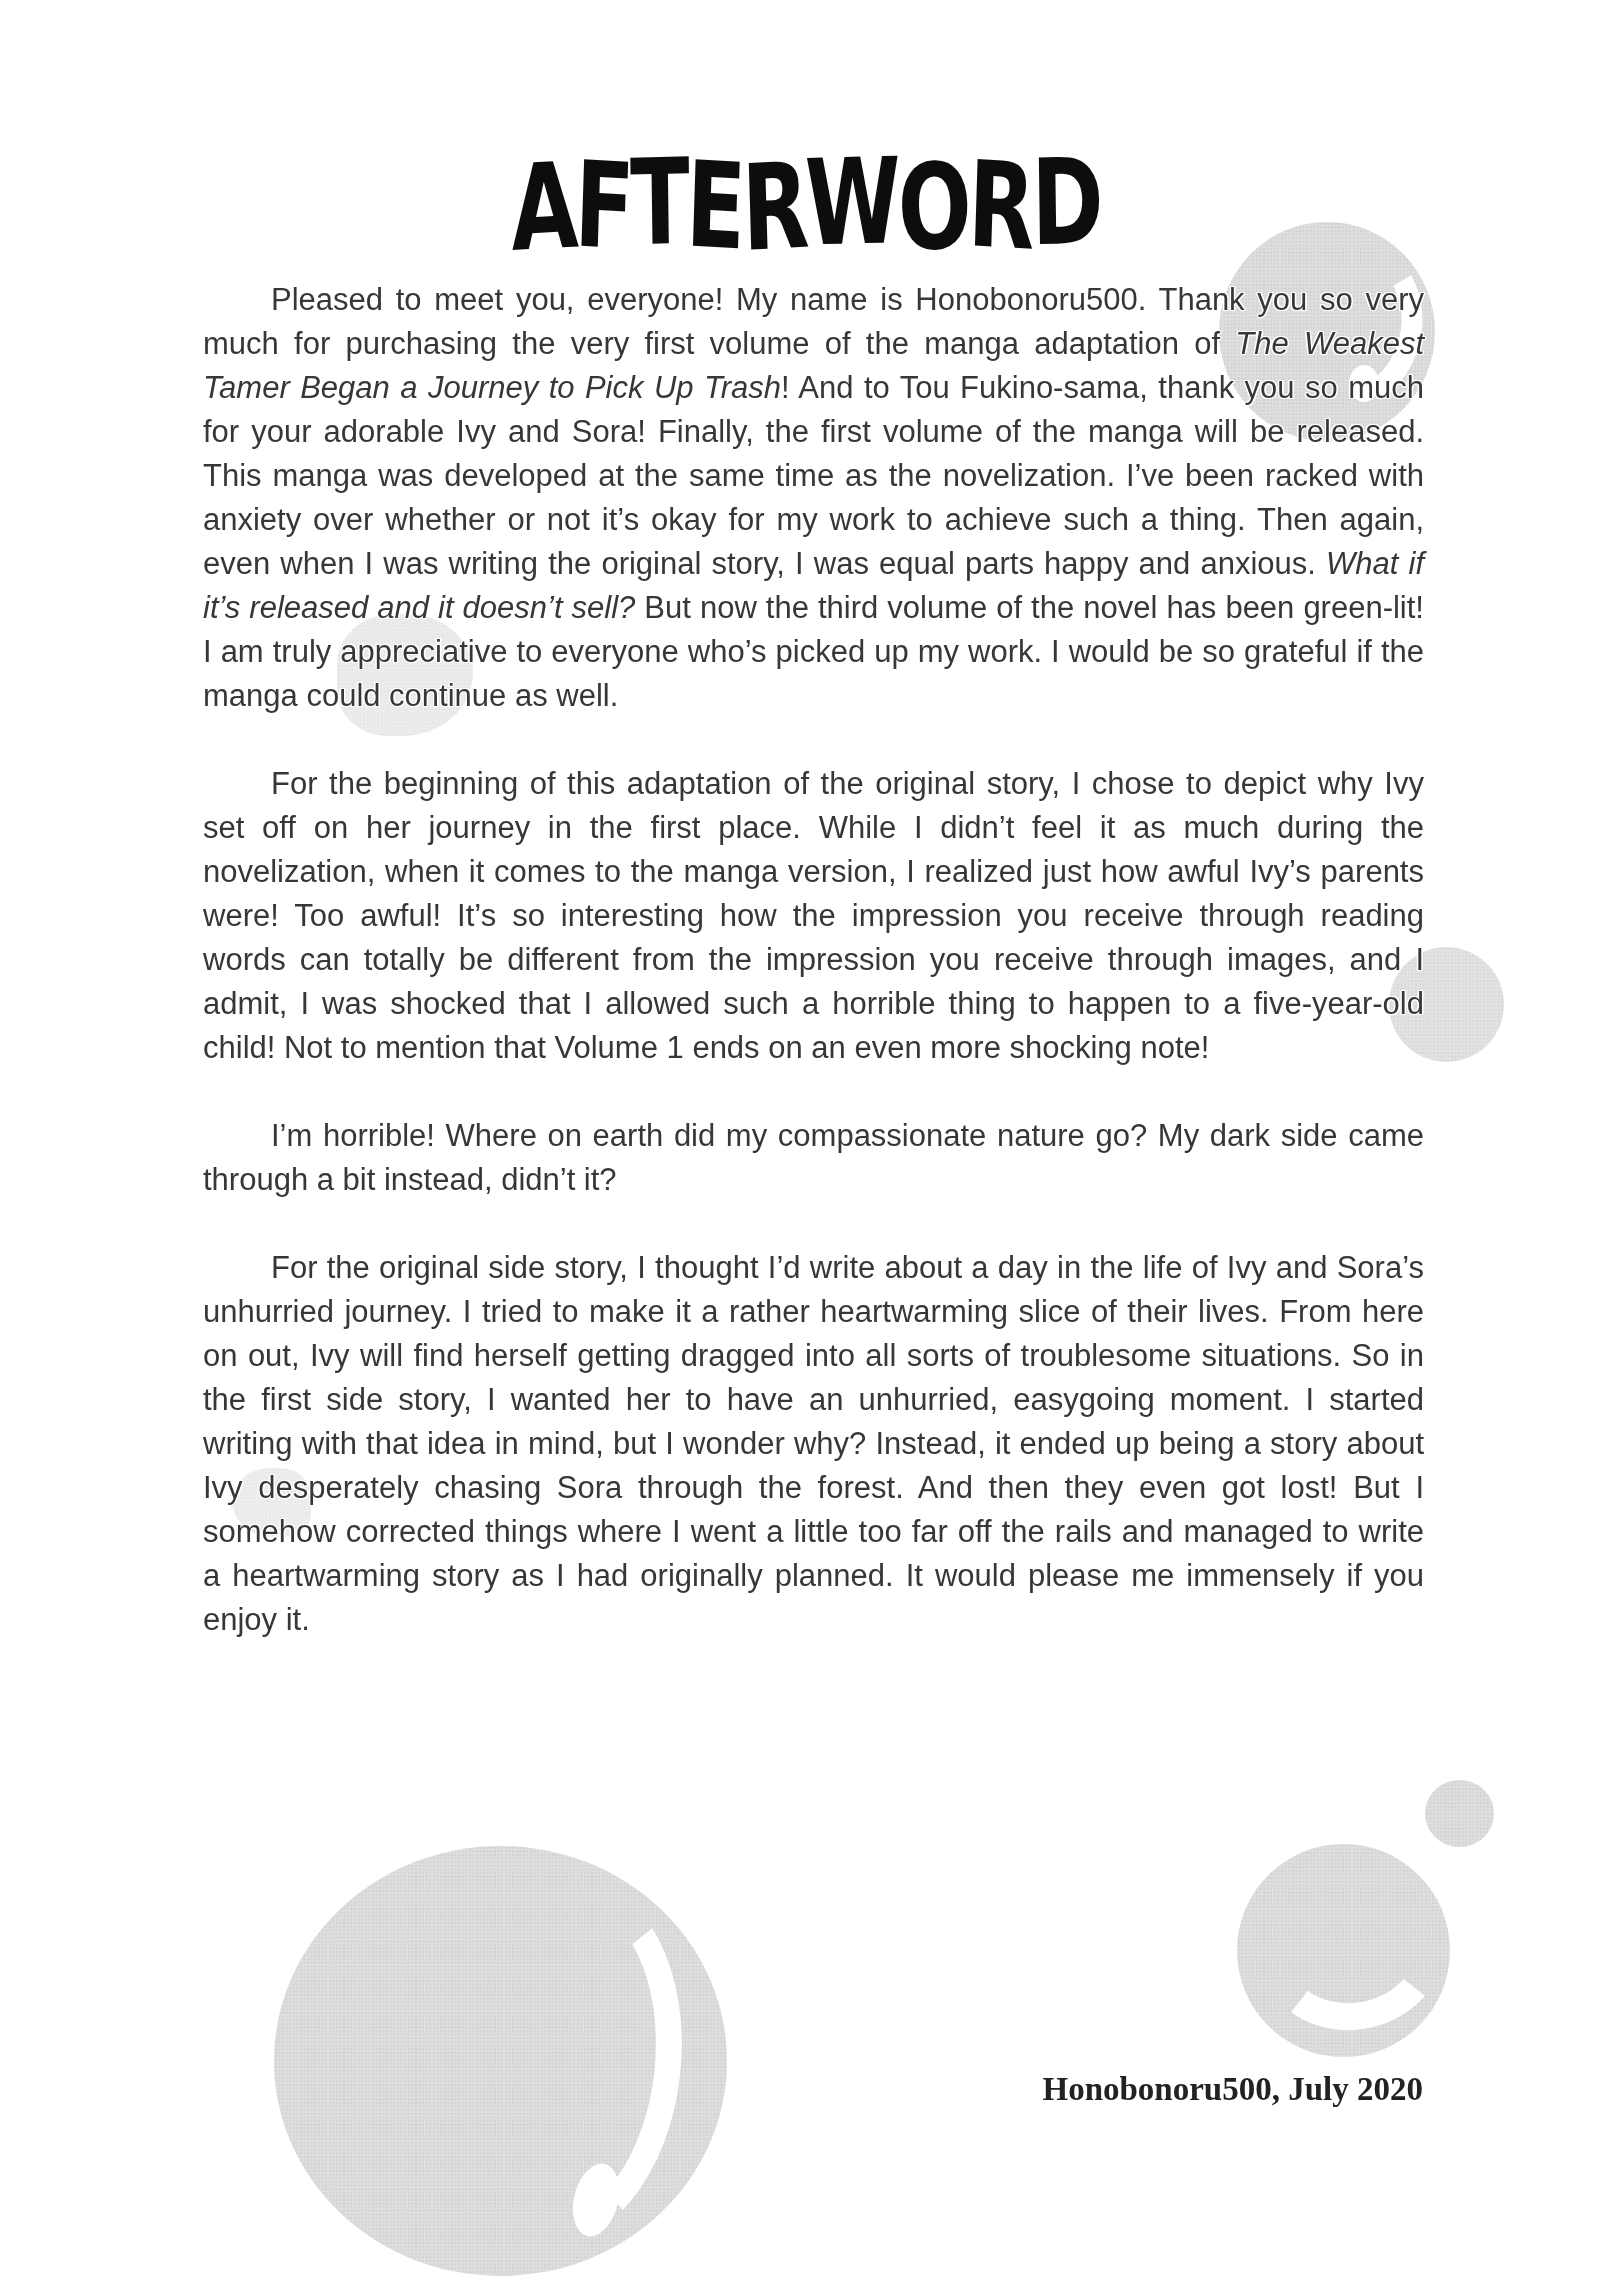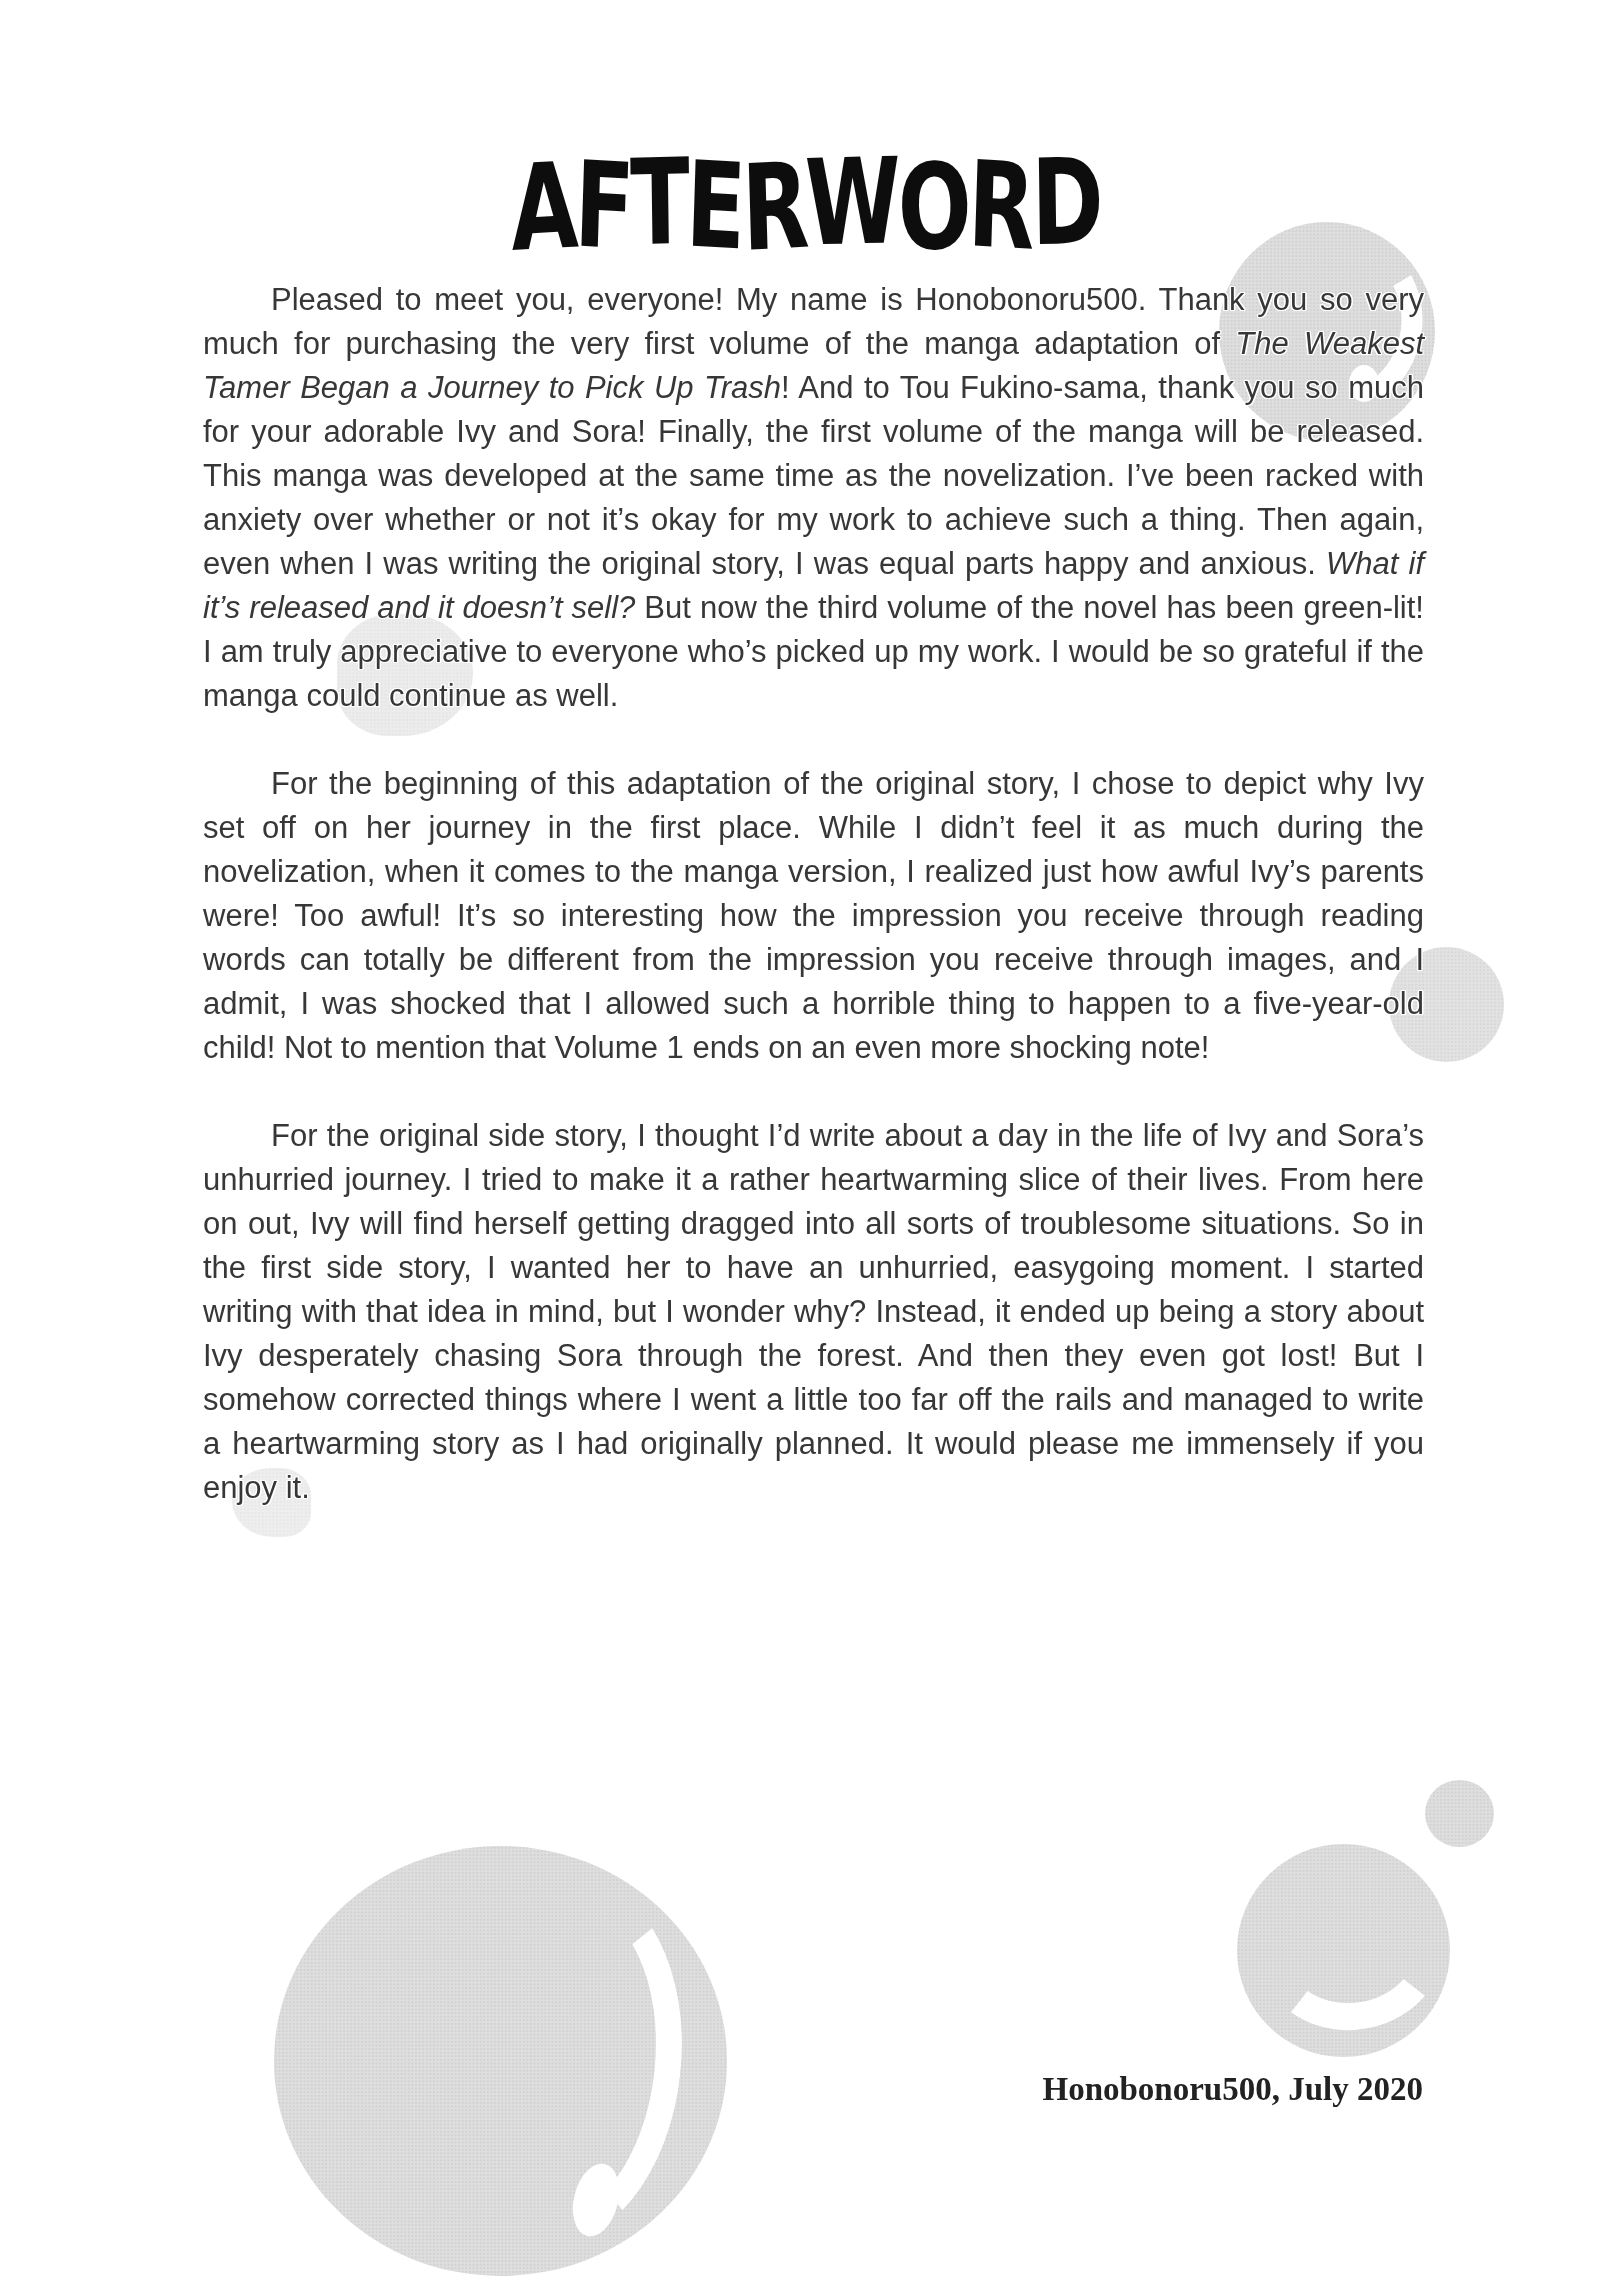--- a/index.html
+++ b/index.html
@@ -109,19 +109,20 @@
   <div class="wm wm-smiley">
     <div class="smile"></div>
   </div>
   <div class="wm wm-small-circle"></div>
 
   <h1 class="title"><span>A</span><span>F</span><span>T</span><span>E</span><span>R</span><span>W</span><span>O</span><span>R</span><span>D</span></h1>
 
   <div class="body-text">
       <p class="para"><span>Pleased to meet you, everyone! My name is Honobonoru500. Thank you so very much for purchasing the very first volume of the manga adaptation of </span><span class="ital">The Weakest Tamer Began a Journey to Pick Up Trash</span><span>! And to Tou Fukino-sama, thank you so much for your adorable Ivy and Sora! Finally, the first volume of the manga will be released. This manga was developed at the same time as the novelization. I’ve been racked with anxiety over whether or not it’s okay for my work to achieve such a thing. Then again, even when I was writing the original story, I was equal parts happy and anxious. </span><span class="ital">What if it’s released and it doesn’t sell?</span><span> But now the third volume of the novel has been green-lit! I am truly appreciative to everyone who’s picked up my work. I would be so grateful if the manga could continue as well.</span></p>
       <p class="para"><span>For the beginning of this adaptation of the original story, I chose to depict why Ivy set off on her journey in the first place. While I didn’t feel it as much during the novelization, when it comes to the manga version, I realized just how awful Ivy’s parents were! Too awful! It’s so interesting how the impression you receive through reading words can totally be different from the impression you receive through images, and I admit, I was shocked that I allowed such a horrible thing to happen to a five-year-old child! Not to mention that Volume 1 ends on an even more shocking note!</span></p>
+      <p class="para"><span>I’m horrible! Where on earth did my compassionate nature go? My dark side came through a bit instead, didn’t it?</span></p>
       <p class="para"><span>For the original side story, I thought I’d write about a day in the life of Ivy and Sora’s unhurried journey. I tried to make it a rather heartwarming slice of their lives. From here on out, Ivy will find herself getting dragged into all sorts of troublesome situations. So in the first side story, I wanted her to have an unhurried, easygoing moment. I started writing with that idea in mind, but I wonder why? Instead, it ended up being a story about Ivy desperately chasing Sora through the forest. And then they even got lost! But I somehow corrected things where I went a little too far off the rails and managed to write a heartwarming story as I had originally planned. It would please me immensely if you enjoy it.</span></p>
     </div>
 
   <div class="signature">Honobonoru500, July 2020</div>
 
 </div>
 
 
 </body></html>

